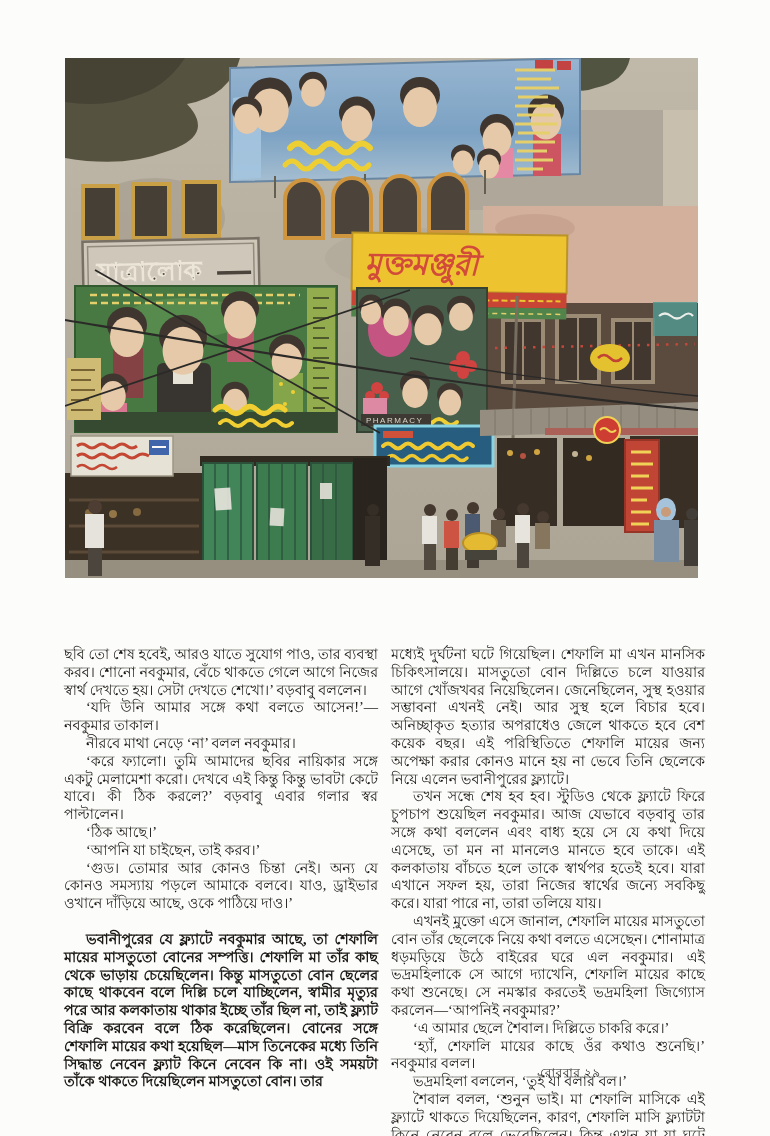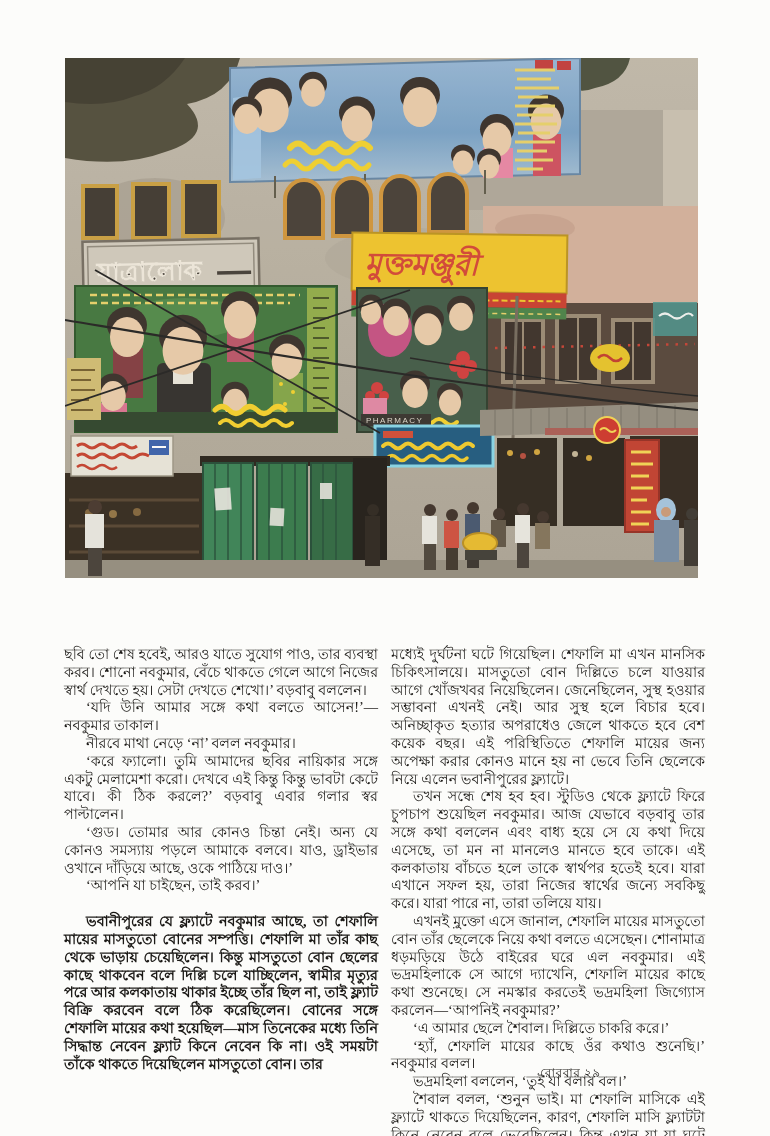--- a/index.html
+++ b/index.html
@@ -310,22 +310,23 @@
 
       <rect x="0" y="0" width="633" height="520" fill="#d8cfc0" opacity=".12"></rect>
     </svg>
   </figure>
 
   <div class="col col-left">
     <p>ছবি তো শেষ হবেই, আরও যাতে সুযোগ পাও, তার ব্যবস্থা করব। শোনো নবকুমার, বেঁচে থাকতে গেলে আগে নিজের স্বার্থ দেখতে হয়। সেটা দেখতে শেখো।’ বড়বাবু বললেন।</p>
     <p class="ind">‘যদি উনি আমার সঙ্গে কথা বলতে আসেন!’—নবকুমার তাকাল।</p>
     <p class="ind">নীরবে মাথা নেড়ে ‘না’ বলল নবকুমার।</p>
     <p class="ind">‘করে ফ্যালো। তুমি আমাদের ছবির নায়িকার সঙ্গে একটু মেলামেশা করো। দেখবে এই কিন্তু কিন্তু ভাবটা কেটে যাবে। কী ঠিক করলে?’ বড়বাবু এবার গলার স্বর পাল্টালেন।</p>
+    <p class="ind">‘ঠিক আছে।’</p>
+    <p class="ind">‘আপনি যা চাইছেন, তাই করব।’</p>
     <p class="ind">‘গুড। তোমার আর কোনও চিন্তা নেই। অন্য যে কোনও সমস্যায় পড়লে আমাকে বলবে। যাও, ড্রাইভার ওখানে দাঁড়িয়ে আছে, ওকে পাঠিয়ে দাও।’</p>
-    <p class="ind">‘আপনি যা চাইছেন, তাই করব।’</p>
     <p class="ind gap">ভবানীপুরের যে ফ্ল্যাটে নবকুমার আছে, তা শেফালি মায়ের মাসতুতো বোনের সম্পত্তি। শেফালি মা তাঁর কাছ থেকে ভাড়ায় চেয়েছিলেন। কিন্তু মাসতুতো বোন ছেলের কাছে থাকবেন বলে দিল্লি চলে যাচ্ছিলেন, স্বামীর মৃত্যুর পরে আর কলকাতায় থাকার ইচ্ছে তাঁর ছিল না, তাই ফ্ল্যাট বিক্রি করবেন বলে ঠিক করেছিলেন। বোনের সঙ্গে শেফালি মায়ের কথা হয়েছিল—মাস তিনেকের মধ্যে তিনি সিদ্ধান্ত নেবেন ফ্ল্যাট কিনে নেবেন কি না। ওই সময়টা তাঁকে থাকতে দিয়েছিলেন মাসতুতো বোন। তার</p>
   </div>
 
   <div class="col col-right">
     <p>মধ্যেই দুর্ঘটনা ঘটে গিয়েছিল। শেফালি মা এখন মানসিক চিকিৎসালয়ে। মাসতুতো বোন দিল্লিতে চলে যাওয়ার আগে খোঁজখবর নিয়েছিলেন। জেনেছিলেন, সুস্থ হওয়ার সম্ভাবনা এখনই নেই। আর সুস্থ হলে বিচার হবে। অনিচ্ছাকৃত হত্যার অপরাধেও জেলে থাকতে হবে বেশ কয়েক বছর। এই পরিস্থিতিতে শেফালি মায়ের জন্য অপেক্ষা করার কোনও মানে হয় না ভেবে তিনি ছেলেকে নিয়ে এলেন ভবানীপুরের ফ্ল্যাটে।</p>
     <p class="ind">তখন সন্ধে শেষ হব হব। স্টুডিও থেকে ফ্ল্যাটে ফিরে চুপচাপ শুয়েছিল নবকুমার। আজ যেভাবে বড়বাবু তার সঙ্গে কথা বললেন এবং বাধ্য হয়ে সে যে কথা দিয়ে এসেছে, তা মন না মানলেও মানতে হবে তাকে। এই কলকাতায় বাঁচতে হলে তাকে স্বার্থপর হতেই হবে। যারা এখানে সফল হয়, তারা নিজের স্বার্থের জন্যে সবকিছু করে। যারা পারে না, তারা তলিয়ে যায়।</p>
     <p class="ind">এখনই় মুক্তো এসে জানাল, শেফালি মায়ের মাসতুতো বোন তাঁর ছেলেকে নিয়ে কথা বলতে এসেছেন। শোনামাত্র ধড়মড়িয়ে উঠে বাইরের ঘরে এল নবকুমার। এই ভদ্রমহিলাকে সে আগে দ্যাখেনি, শেফালি মায়ের কাছে কথা শুনেছে। সে নমস্কার করতেই ভদ্রমহিলা জিগ্যোস করলেন—‘আপনিই নবকুমার?’</p>
     <p class="ind">‘এ আমার ছেলে শৈবাল। দিল্লিতে চাকরি করে।’</p>
     <p class="ind">‘হ্যাঁ, শেফালি মায়ের কাছে ওঁর কথাও শুনেছি।’ নবকুমার বলল।</p>
     <p class="ind">ভদ্রমহিলা বললেন, ‘তুই যা বলার বল।’</p>

